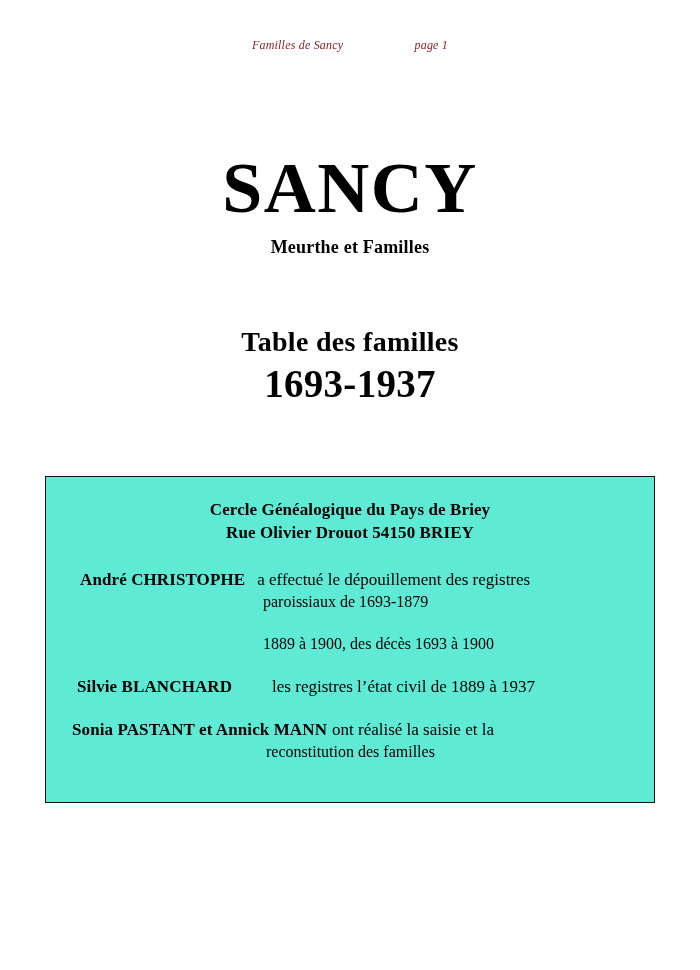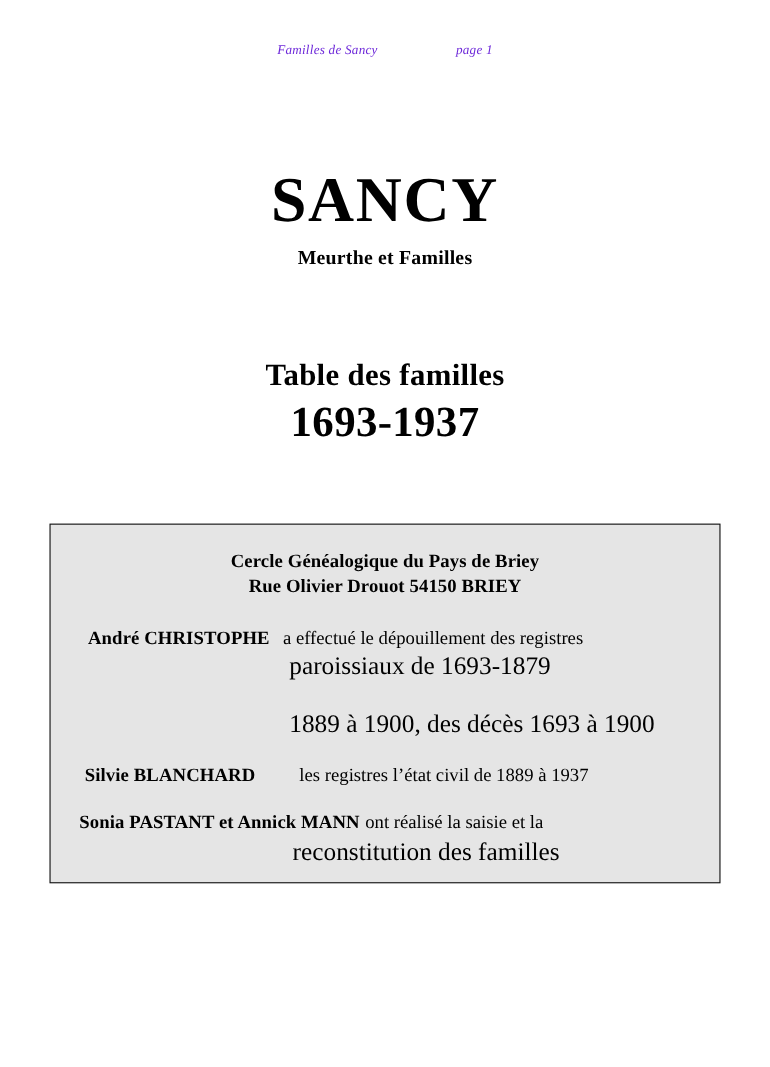--- a/index.html
+++ b/index.html
@@ -25,42 +25,42 @@
 
   
   .running-header {
     position: absolute;
     top: 38px;
     left: 0;
     width: 700px;
     text-align: center;
     font-style: italic;
     font-size: 12px;
-    color: #6d28d9;
+    color: #7f1d1d;
     letter-spacing: 0.2px;
     white-space: nowrap;
   }
   .running-header .hdr-title {
     display: inline-block;
   }
   .running-header .hdr-page {
     display: inline-block;
     margin-left: 68px;
   }
 
   
   .title-block {
     position: absolute;
     top: 155px;
     left: 0;
     width: 700px;
     text-align: center;
   }
   .main-title {
-    font-size: 58px;
+    font-size: 72px;
     font-weight: bold;
     line-height: 0.92;
     letter-spacing: 1.5px;
     margin: 0;
   }
   .region-subtitle {
     font-size: 18px;
     font-weight: bold;
     letter-spacing: 0.2px;
     margin-top: 16px;
@@ -89,21 +89,21 @@
 
   
   .credits-box {
     position: absolute;
     left: 45px;
     top: 476px;
     width: 610px;
     height: 327px;
     border: 1.6px solid #111111;
     box-sizing: border-box;
-    background: #e5e5e5;
+    background: #5eead4;
   }
 
   .org-block {
     text-align: center;
     margin-top: 22px;
   }
   .org-name,
   .org-address {
     font-size: 17px;
     font-weight: bold;
@@ -127,21 +127,21 @@
     line-height: 1.32;
   }
   .credit-person {
     font-weight: bold;
     letter-spacing: 0.1px;
   }
   .credit-role {
     font-weight: normal;
   }
   .credit-line-2 {
-    font-size: 23px;
+    font-size: 16px;
     line-height: 1.32;
     font-weight: normal;
   }
 
   
   .entry-christophe .credit-line-1 { padding-left: 20px; }
   .entry-christophe .credit-person { margin-right: 12px; }
   .entry-christophe .credit-line-2 { padding-left: 203px; }
 
   .entry-colin .credit-line-1 { padding-left: 17px; }

